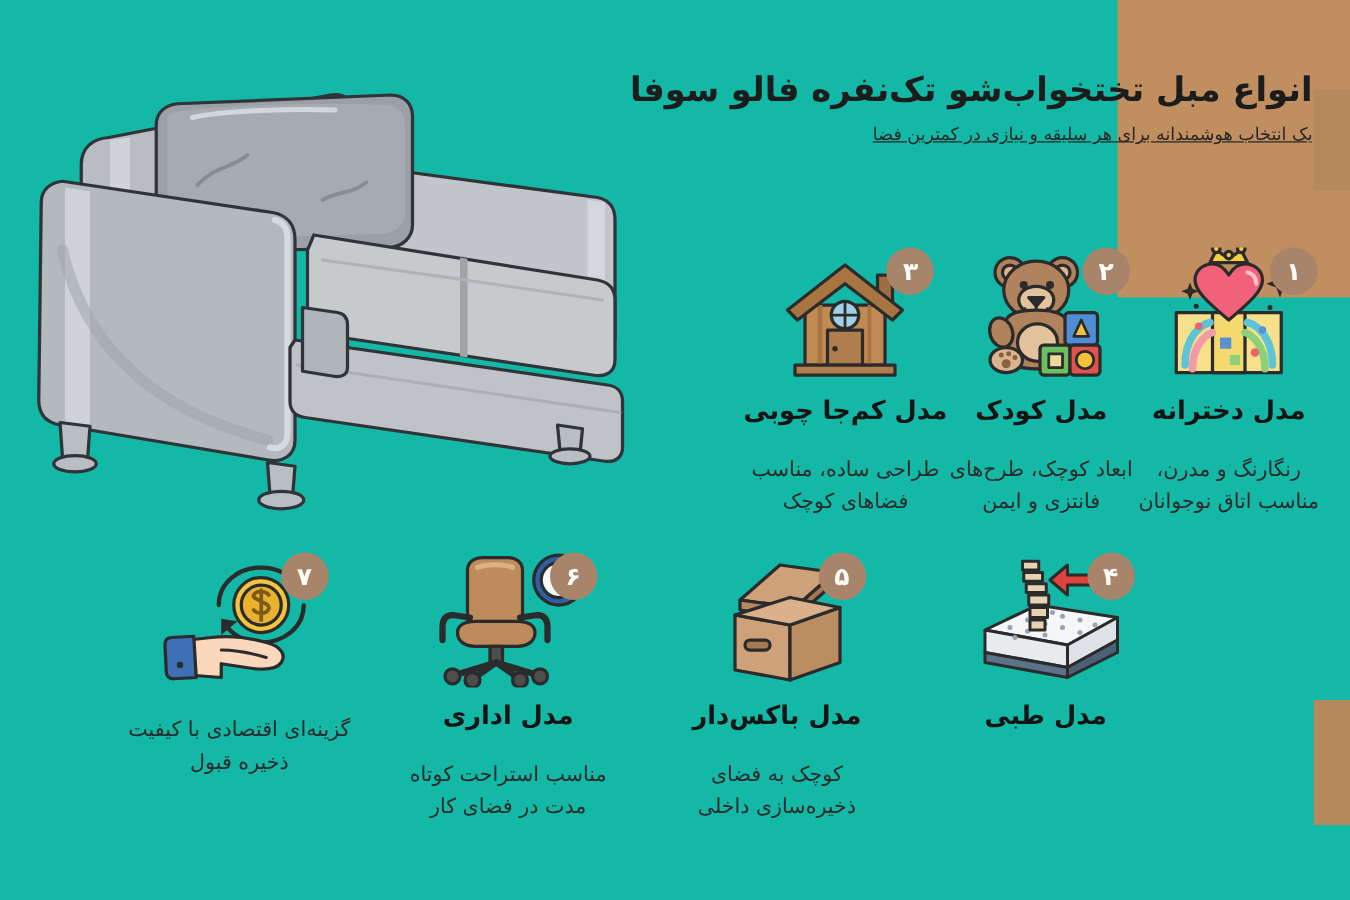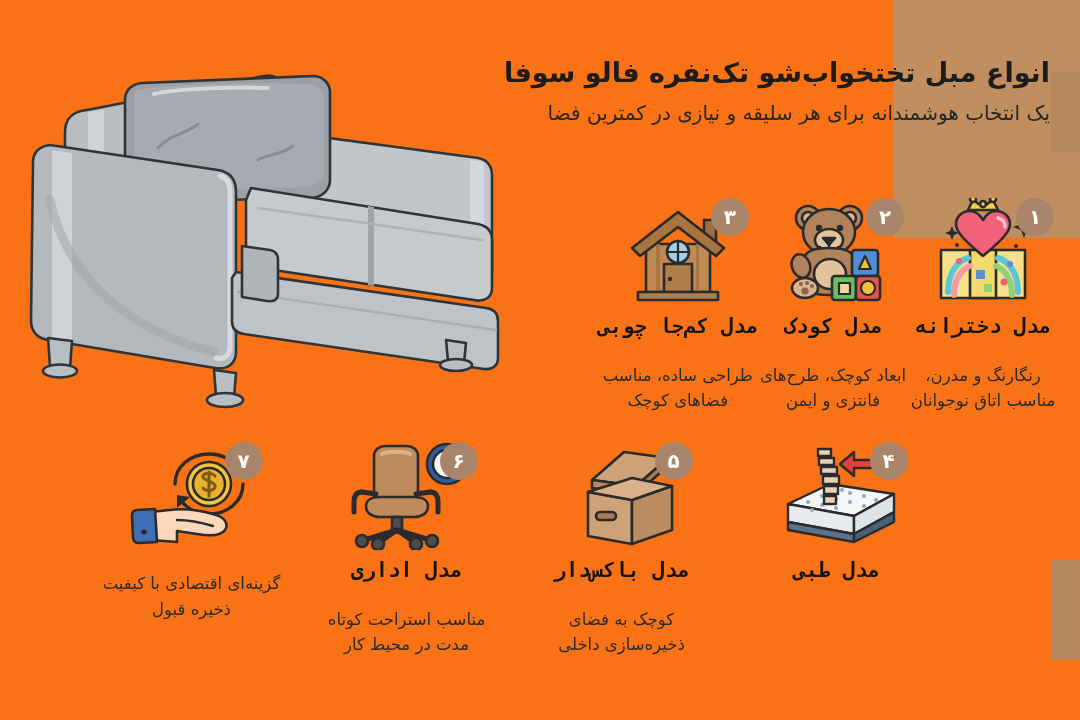--- a/index.html
+++ b/index.html
@@ -3,37 +3,37 @@
 <meta charset="utf-8">
 <title>Falo Sofa Infographic</title>
 <style>
   html,body{margin:0;padding:0;}
   body{
     width:1080px;height:720px;
     background:#f2f0e9;
     font-family:"DejaVu Sans","Liberation Sans",sans-serif;
     overflow:hidden;position:relative;
   }
-  .stage{position:absolute;inset:0;width:1080px;height:720px;overflow:hidden;background:#f97316;}
+  .stage{position:absolute;inset:0;width:1080px;height:720px;overflow:hidden;background:#14b8a6;}
 
   
   .bar{position:absolute;background:#b5885e;}
   .bar-top{right:0;top:72px;width:29px;height:80px;}
   .bar-bottom{right:0;top:560px;width:29px;height:100px;}
   .bar-behind-sofa{left:0;top:130px;width:186px;height:238px;background:#c08e5f;}
 
   
   .header{position:absolute;right:30px;top:55px;width:620px;text-align:right;direction:rtl;}
   .title{
     font-size:27px;font-weight:700;color:#1c1c1c;
     line-height:1.35;letter-spacing:0px;white-space:nowrap;
   }
   .subtitle{
-    font-size:20px;font-weight:400;color:#262626;
-    line-height:1.5;margin-top:7px;white-space:nowrap;
+    font-size:14px;font-weight:400;color:#262626;
+    line-height:1.5;margin-top:7px;white-space:nowrap;text-decoration:underline;
   }
 
   
   .sofa{position:absolute;left:8px;top:40px;width:500px;height:380px;}
 
   
   .row{position:absolute;display:flex;direction:rtl;}
   .row-top{right:22px;top:196px;width:420px;justify-content:flex-start;gap:0px;}
   .row-bottom{right:136px;top:440px;width:920px;justify-content:flex-start;gap:0px;}
 
@@ -50,21 +50,21 @@
   .badge{
     position:absolute;top:2px;right:4px;
     width:38px;height:38px;border-radius:50%;
     background:#a8846a;color:#fdfcf8;
     display:flex;align-items:center;justify-content:center;
     font-size:20px;font-weight:700;line-height:1;
     z-index:3;
   }
   .card-title{
     font-size:20.5px;font-weight:700;color:#141414;
-    margin-top:9px;line-height:1.3;white-space:nowrap;font-family:Liberation Mono, monospace;
+    margin-top:9px;line-height:1.3;white-space:nowrap;
   }
   .card-desc{
     font-size:16.5px;font-weight:400;color:#2a2a2a;
     line-height:1.55;margin-top:21px;max-width:180px;
   }
   .row-bottom .card-desc{max-width:190px;}
 </style>
 </head>
 <body>
 
@@ -340,21 +340,21 @@
             <circle cx="72" cy="102" r="6" fill="#4d4d4d"></circle>
 
             <circle cx="103" cy="22" r="20" fill="#2f5fa0"></circle>
             <circle cx="103" cy="22" r="14" fill="#f6f7f8"></circle>
             <path d="M103 22 L103 13 M103 22 L111 26" fill="none" stroke="#2b2b2b" stroke-width="2.6"></path>
             <circle cx="103" cy="22" r="2" fill="#2b2b2b" stroke="none"></circle>
           </g>
         </svg>
       </div>
       <div class="card-title">مدل اداری</div>
-      <div class="card-desc">مناسب استراحت کوتاه مدت در محیط کار</div>
+      <div class="card-desc">مناسب استراحت کوتاه مدت در فضای کار</div>
     </div>
 
     <div class="card">
       <div class="icon-wrap">
         <div class="badge">۷</div>
         <svg width="126" height="104" viewBox="0 0 126 104">
           <g stroke="#2b2b2b" stroke-width="2.6" stroke-linejoin="round" stroke-linecap="round">
 
             <path d="M46 38 C46 20 62 8 80 8 C94 8 104 15 110 24" fill="none" stroke-width="3.4"></path>
             <path d="M112 14 L112 27 L99 25 Z" fill="#2b2b2b" stroke="none"></path>

